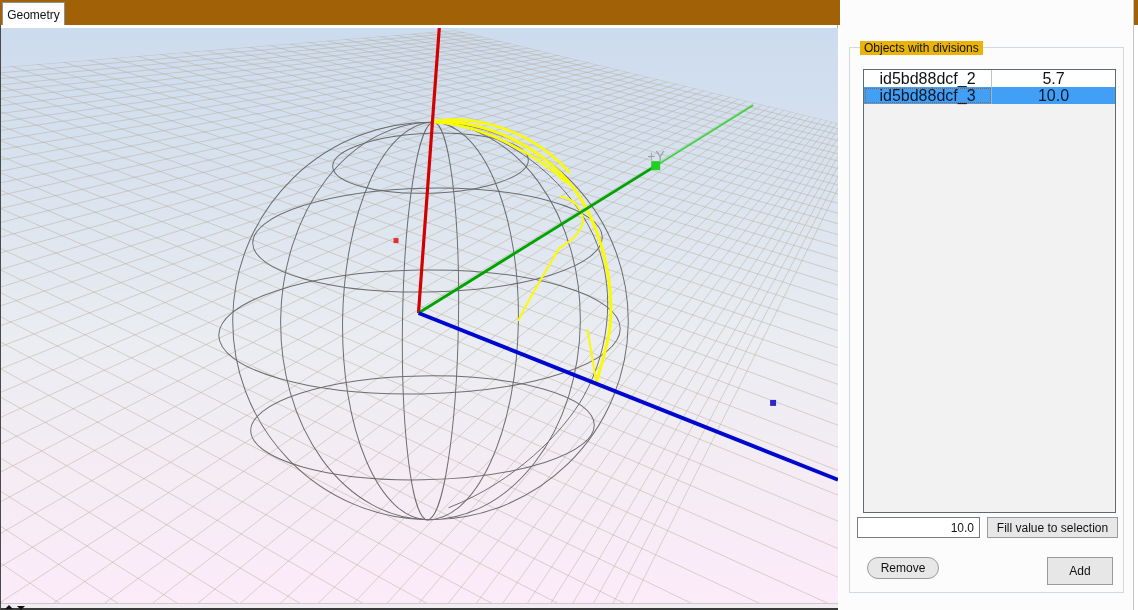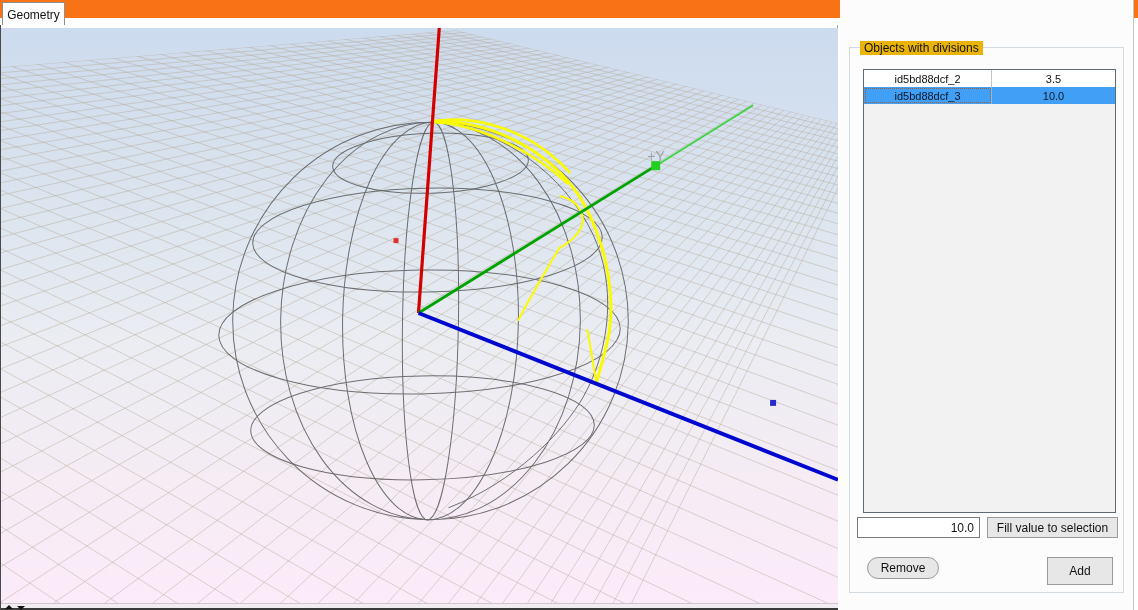--- a/index.html
+++ b/index.html
@@ -1,18 +1,18 @@
 <!DOCTYPE html>
 <html><head>
 <meta charset="utf-8">
 <style>
   html,body{margin:0;padding:0;background:#f0f0f0;font-family:"Liberation Sans",sans-serif;}
   #app{position:relative;width:1138px;height:610px;overflow:hidden;background:#fff;}
   
-  .tabstrip{position:absolute;left:0;top:0;width:1138px;height:18px;background:#f97316;}
+  .tabstrip{position:absolute;left:0;top:0;width:1138px;height:25px;background:#a16207;}
   .tab{position:absolute;background:#fdfdfd;border:1px solid #8f8f8f;border-bottom:none;
        font-size:12px;color:#111;display:flex;align-items:center;justify-content:center;gap:7px;}
   .tab-geometry{left:2px;top:2px;width:61px;height:23px;}
   .tab-divisions{left:841px;top:8px;width:66px;height:17px;}
   .close-x{font-size:11px;font-weight:bold;color:#222;cursor:default;line-height:1;}
   
   .left-pane{position:absolute;left:0;top:25px;width:838px;height:585px;background:#fff;
              border-left:1px solid #4a4a4a;border-right:1px solid #a8a8a8;box-sizing:border-box;}
   .viewport{position:absolute;left:0;top:3px;width:837px;height:575px;
             background:linear-gradient(#ccdbee 0%,#dbe4ef 30%,#ebedf2 55%,#f5ecf4 78%,#fcebf9 100%);
@@ -29,21 +29,21 @@
   .groupbox{position:absolute;left:9px;top:47px;width:275px;height:546px;
             border:1px solid #d2d9df;box-sizing:border-box;}
   .groupbox-title{position:absolute;left:10px;top:-7px;background:#eab308;padding:0 4px;
                   font-size:12px;color:#111;white-space:nowrap;}
   .dtable{position:absolute;left:13px;top:21px;width:253px;height:444px;background:#f2f2f2;
           border:1px solid #5f6a72;box-sizing:border-box;}
   .thead{display:flex;height:24px;background:#fff;border-bottom:1px solid #9a9a9a;}
   .th{font-size:12px;color:#111;display:flex;align-items:center;justify-content:center;box-sizing:border-box;}
   .th-name{width:128px;border-right:1px solid #9a9a9a;}
   .th-div{flex:1;}
-  .trow{display:flex;height:17px;background:#fff;font-size:11px;color:#111;}
+  .trow{display:flex;height:17px;background:#fff;font-size:16px;color:#111;}
   .trow .td{display:flex;align-items:center;justify-content:center;box-sizing:border-box;}
   .td-name{width:128px;border-right:1px solid #c3c3c3;}
   .td-div{flex:1;}
   .trow.selected{background:#41a0f5;color:#0f172a;}
   .trow.selected .td-name{outline:1px dotted #a65e2e;outline-offset:-2px;border-right-color:#7bbdf8;}
   .fill-row{position:absolute;left:7px;top:469px;width:261px;height:21px;}
   .num-input{position:absolute;left:0;top:0;width:123px;height:21px;border:1px solid #7a7a7a;
              box-sizing:border-box;font-family:"Liberation Sans",sans-serif;font-size:12px;
              text-align:right;padding:0 5px;background:#fff;color:#111;}
   .btn{background:#e7e7e7;border:1px solid #9a9a9a;font-family:"Liberation Sans",sans-serif;
@@ -228,21 +228,21 @@
   </div>
 
   <div class="right-pane">
     <div class="groupbox">
       <div class="groupbox-title">Objects with divisions</div>
 
       <div class="dtable">
         <div id="table-body">
             <div class="trow">
               <div class="td td-name">id5bd88dcf_2</div>
-              <div class="td td-div">3.5</div>
+              <div class="td td-div">5.7</div>
             </div>
             <div class="trow selected">
               <div class="td td-name">id5bd88dcf_3</div>
               <div class="td td-div">10.0</div>
             </div>
           </div>
       </div>
 
       <div class="fill-row">
         <input class="num-input" value="10.0" style="">

